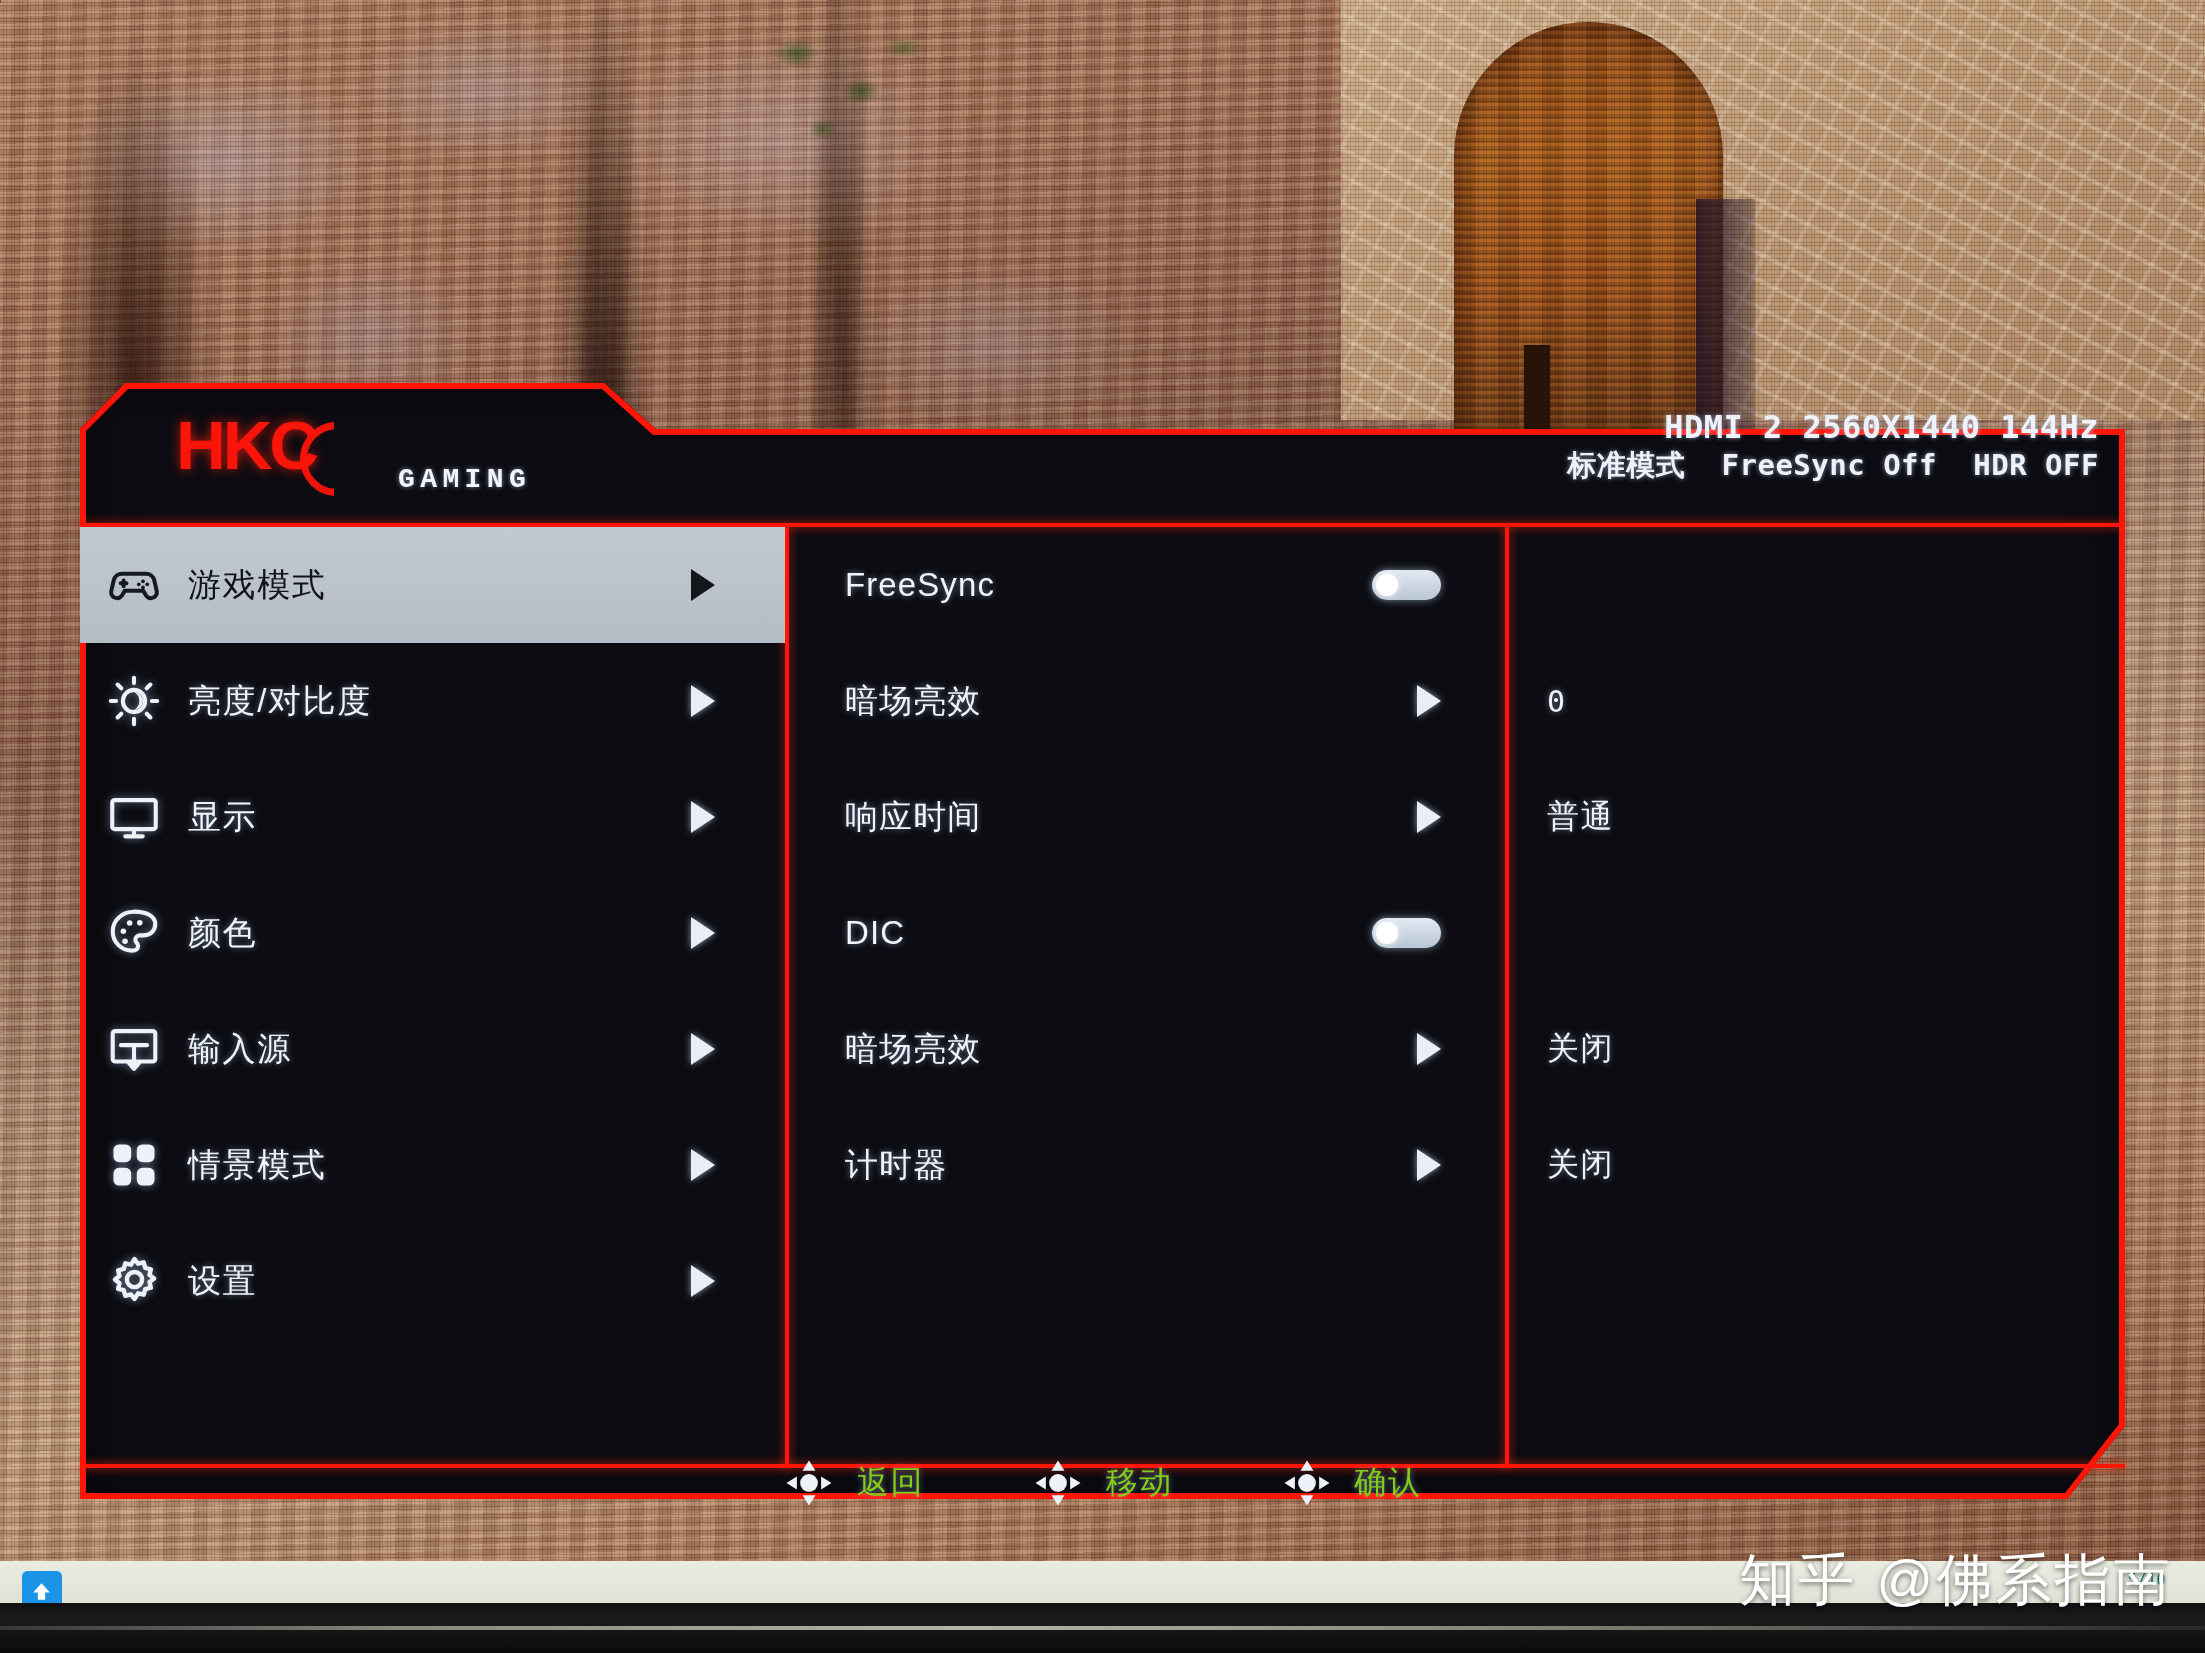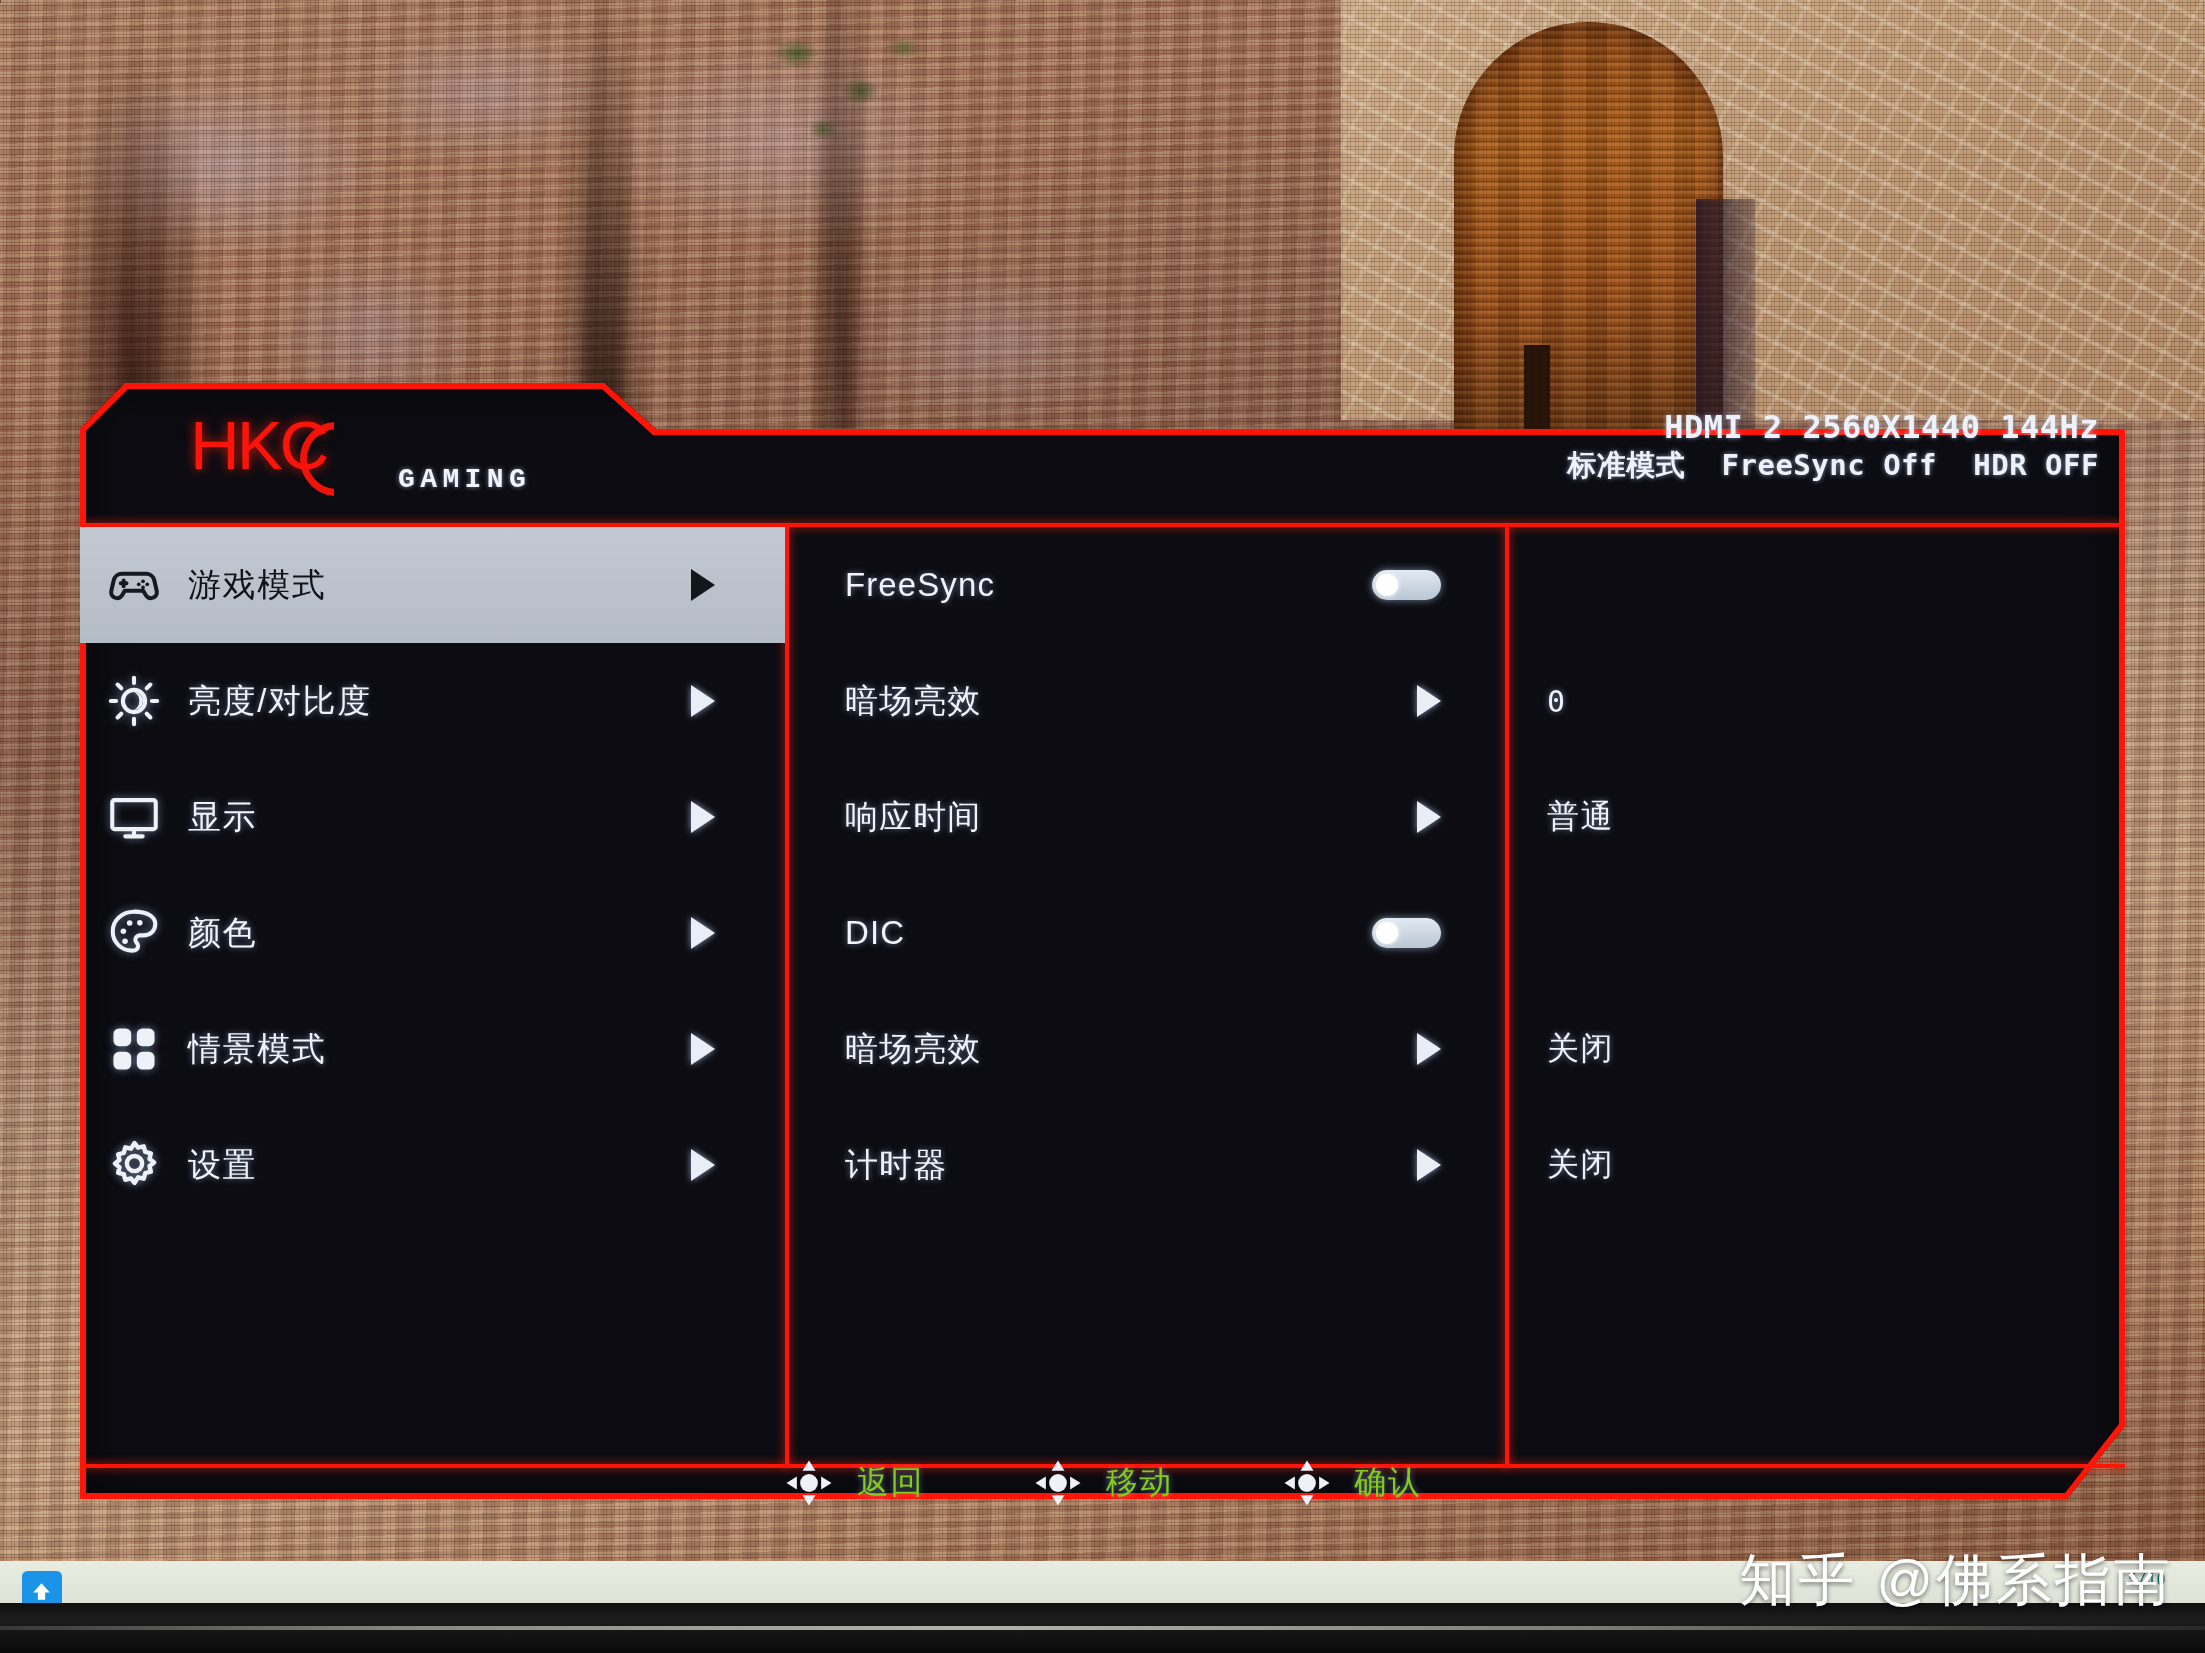--- a/index.html
+++ b/index.html
@@ -103,21 +103,21 @@
       0 46px, 45px 0, 524px 0, 576px 46px, 2045px 46px, 2045px 1043px, 1987px 1116px, 0 1116px,
       0 46px, 6px 48px, 6px 1110px, 1985px 1110px, 2039px 1041px, 2039px 52px, 573px 52px, 522px 6px, 48px 6px, 6px 48px
     );
     background:#ff1408;
     filter:drop-shadow(0 0 8.6px rgba(255,40,10,.9));
   }
   #osd-body{position:absolute;left:80px;top:383px;width:2045px;height:1116px;}
 
   
   .hdr{position:absolute;left:0;top:0;width:2045px;height:140px;}
-  #logo-hkc{position:absolute;left:110px;top:28px;font-size:69px;font-weight:400;color:#fb140a;
+  #logo-hkc{position:absolute;left:96px;top:28px;font-size:69px;font-weight:700;color:#fb140a;
     letter-spacing:-3.2px;line-height:1;text-shadow:0 0 12px rgba(255,30,10,.75);font-family:"Liberation Sans",sans-serif;}
   #logo-ring{position:absolute;left:220px;top:39px;width:60px;height:60px;border:7px solid #fb140a;border-radius:50%;
     clip-path:polygon(0 0,46% 0,46% 100%,0 100%);opacity:.95;}
   #logo-gaming{position:absolute;left:302px;top:81px;font-family:Liberation Mono, monospace;
     font-size:28px;font-weight:700;letter-spacing:5.4px;color:#f2f5fb;text-shadow:0 0 5.4px rgba(200,220,255,.6);margin-left:16px;}
   #sig{position:absolute;right:26px;top:27px;text-align:right;color:#eef2f8;
     font-family:"DejaVu Sans Mono","Liberation Mono",monospace;}
   #sig .l1{font-size:32px;font-weight:700;letter-spacing:0.5px;line-height:1.12;text-shadow:0 0 5.4px rgba(190,215,255,.65);}
   #sig .l2{font-size:29px;font-weight:700;letter-spacing:0.5px;line-height:1.18;margin-top:2.2px;text-shadow:0 0 5.4px rgba(190,215,255,.65);}
   #sig .l2 span{margin-left:18.3px;}
@@ -275,20 +275,33 @@
             <circle cx="14.4" cy="7.8" r="1.15" fill="currentColor" stroke="none"></circle>
             <circle cx="8.3" cy="15.4" r="1.15" fill="currentColor" stroke="none"></circle>
           </svg>
         </div>
         <div class="lbl">颜色</div>
         <div class="arw">
             <div class="tri"></div>
           </div>
       </div>
 
+      <div class="menu-row">
+        <div class="ic">
+          <svg class="ico" width="58" height="58" viewBox="0 0 24 24" fill="none" stroke="currentColor" stroke-width="1.7" stroke-linecap="round" stroke-linejoin="round">
+            <rect x="3.2" y="4.6" width="17.6" height="12.6" rx="1"></rect>
+            <path d="M6.6 10.4h10.8"></path>
+            <path d="M12 10.8v9.4M12 20.2l-2.1-2.4M12 20.2l2.1-2.4"></path>
+          </svg>
+        </div>
+        <div class="lbl">输入源</div>
+        <div class="arw">
+            <div class="tri"></div>
+          </div>
+      </div>
 
       <div class="menu-row">
         <div class="ic">
           <svg class="ico" width="56" height="56" viewBox="0 0 24 24" fill="currentColor">
             <rect x="3.2" y="3.2" width="7.6" height="7.6" rx="2.4"></rect>
             <rect x="13.2" y="3.2" width="7.6" height="7.6" rx="2.4"></rect>
             <rect x="3.2" y="13.2" width="7.6" height="7.6" rx="2.4"></rect>
             <rect x="13.2" y="13.2" width="7.6" height="7.6" rx="2.4"></rect>
           </svg>
         </div>

